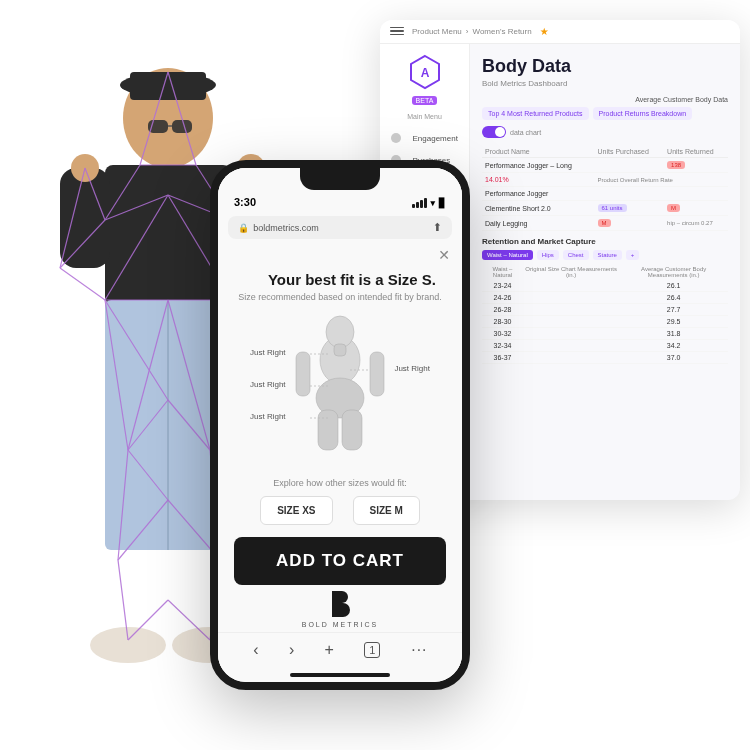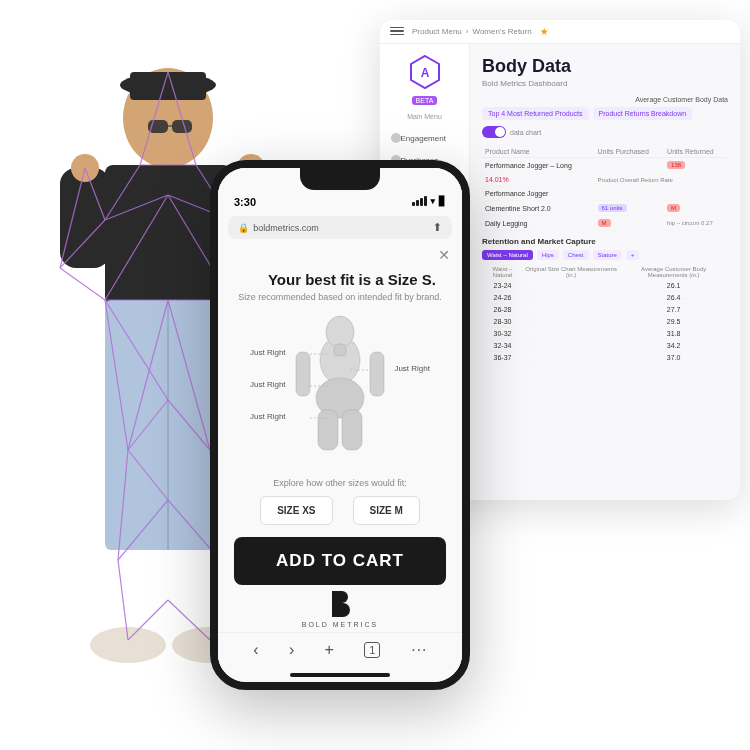--- a/index.html
+++ b/index.html
@@ -85,21 +85,21 @@
     .dash-main-menu {
       font-size: 7px;
       color: #999;
       margin-bottom: 8px;
       text-align: center;
     }
 
     .dash-nav-item {
       display: flex;
       align-items: center;
-      gap: 0;
+      gap: 12px;
       padding: 5px 6px;
       width: 80px;
       border-radius: 6px;
       font-size: 8px;
       color: #555;
       cursor: pointer;
       margin-bottom: 2px;
     }
 
     .dash-nav-item.active {
@@ -305,21 +305,21 @@
       width: 100%;
       height: 100%;
       background: #f9f9f9;
       display: flex;
       flex-direction: column;
     }
 
     .phone-status-bar {
       display: flex;
       justify-content: space-between;
-      align-items: flex-start;
+      align-items: flex-end;
       padding: 28px 16px 4px;
       font-size: 11px;
       font-weight: 600;
       background: #f9f9f9;
     }
 
     .phone-status-right {
       display: flex;
       gap: 4px;
       align-items: center;

